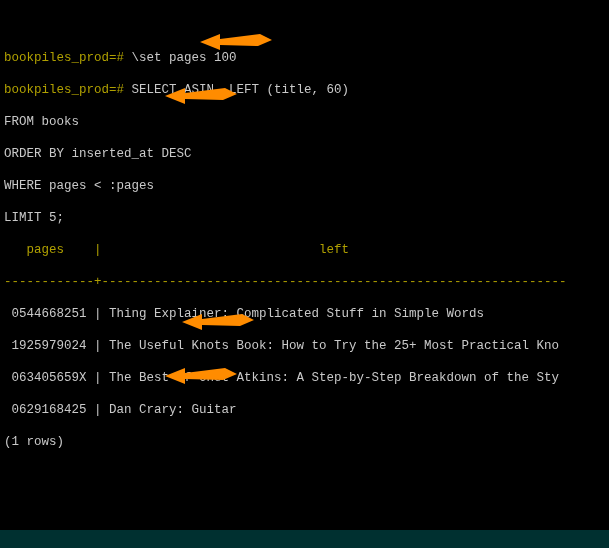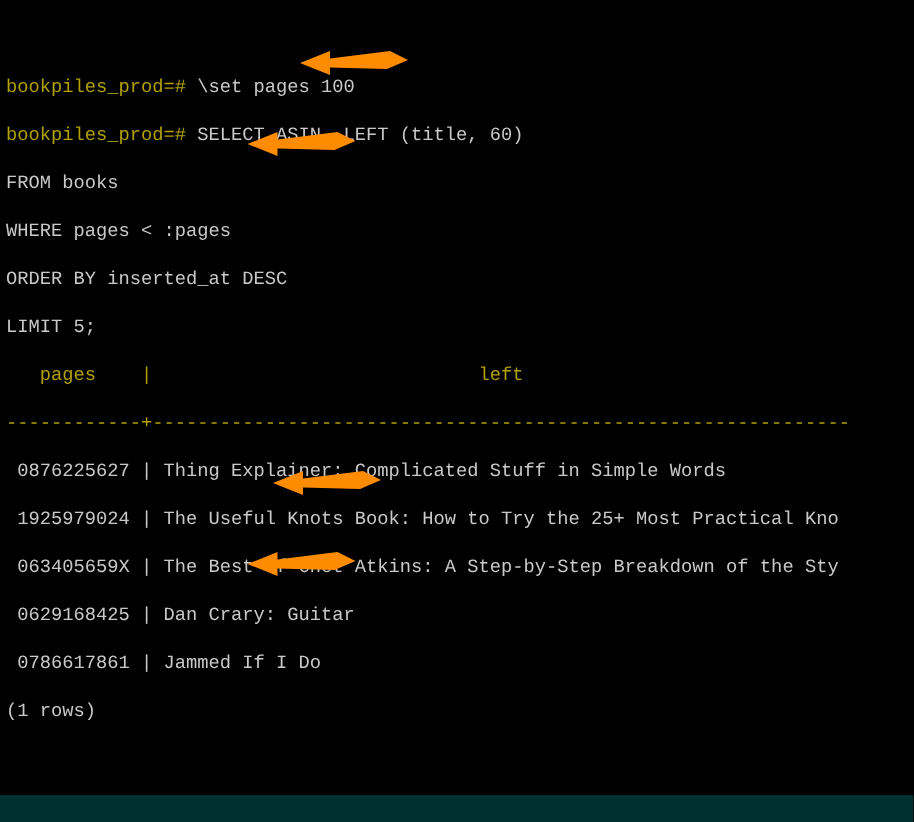--- a/index.html
+++ b/index.html
@@ -45,30 +45,29 @@
 </style>
 </head>
 <body>
 
 <div class="term">
 
 
 <div class="line"><span class="gold">bookpiles_prod=#</span><span> </span><span class="white">\set pages 100</span></div>
 <div class="line"><span class="gold">bookpiles_prod=#</span><span> </span><span class="white">SELECT ASIN, LEFT (title, 60)</span></div>
 <div class="line white">FROM books</div>
+<div class="line white">ORDER BY inserted_at DESC</div>
 <div class="line white">WHERE pages &lt; :pages</div>
-<div class="line white">ORDER BY inserted_at DESC</div>
 <div class="line white">LIMIT 5;</div>
 <div class="line"><span class="gold">   pages    |</span><span class="gold">                             left</span></div>
 <div class="line gold">------------+--------------------------------------------------------------</div>
-<div class="line white"> 0876225627 | Thing Explainer: Complicated Stuff in Simple Words</div>
+<div class="line white"> 0544668251 | Thing Explainer: Complicated Stuff in Simple Words</div>
 <div class="line white"> 1925979024 | The Useful Knots Book: How to Try the 25+ Most Practical Kno</div>
 <div class="line white"> 063405659X | The Best of Chet Atkins: A Step-by-Step Breakdown of the Sty</div>
 <div class="line white"> 0629168425 | Dan Crary: Guitar</div>
-<div class="line white"> 0786617861 | Jammed If I Do</div>
 <div class="line white">(1 rows)</div>
 <div class="line"> </div>
 
 
 
 
 
 
 
 

